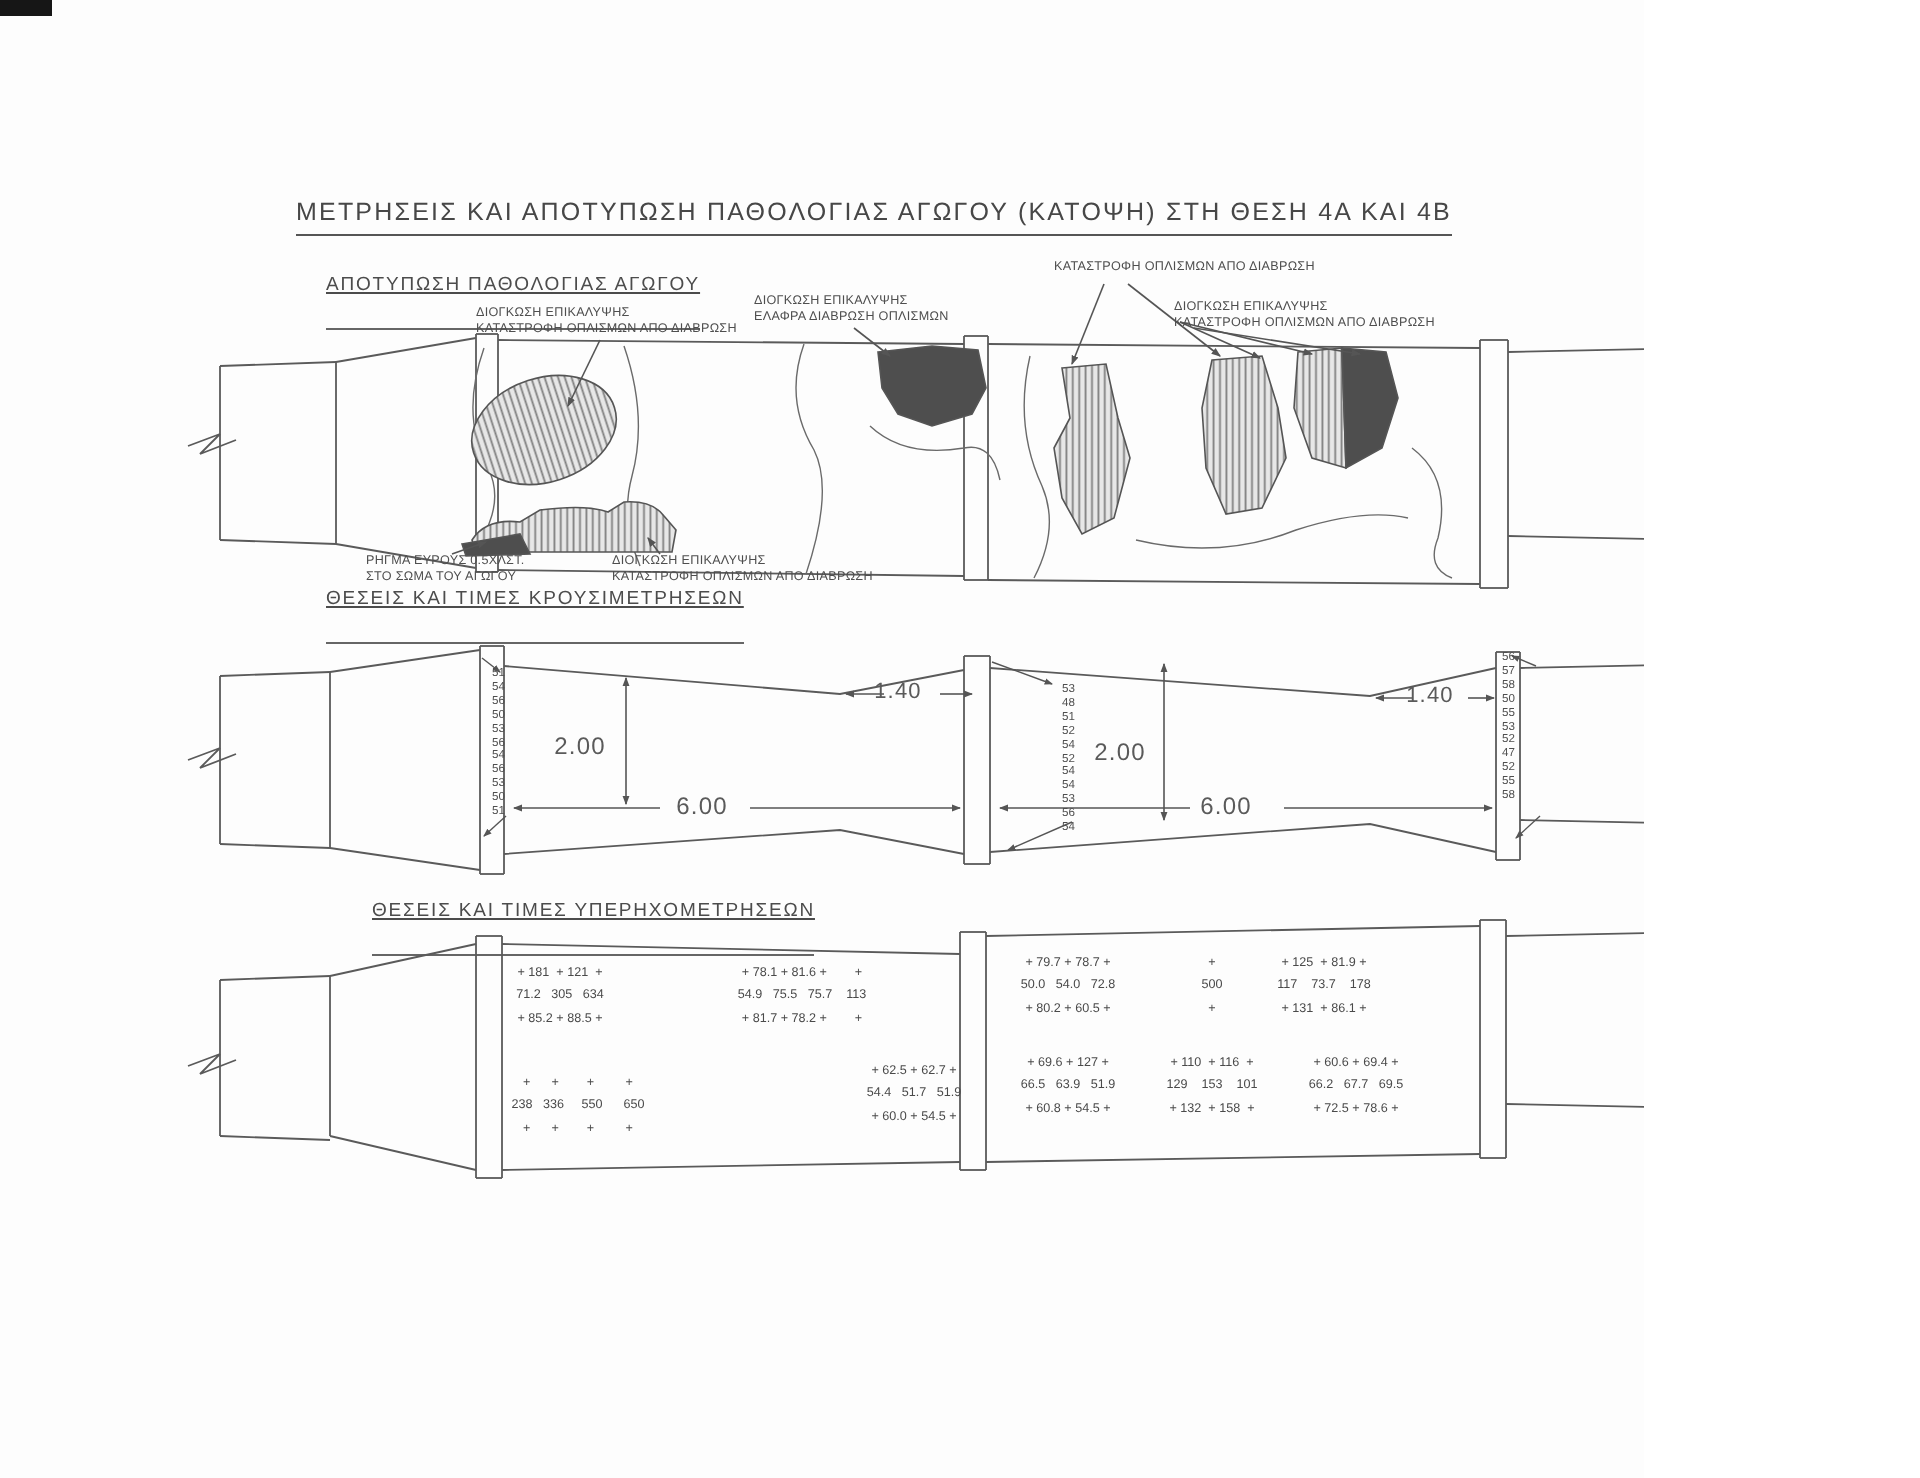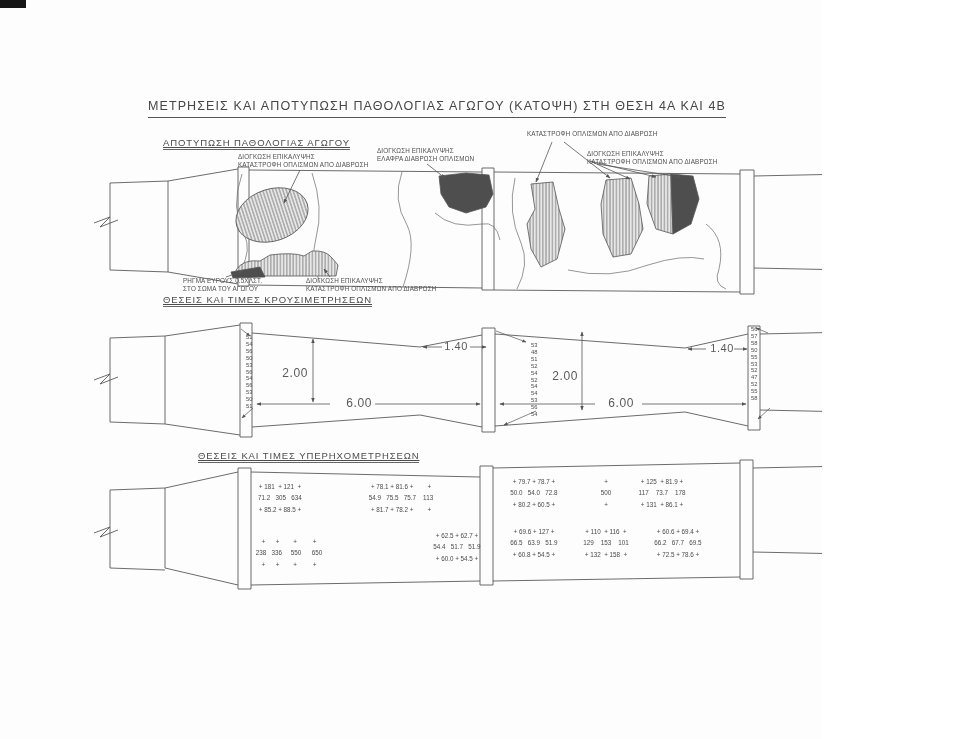--- a/index.html
+++ b/index.html
@@ -7,33 +7,33 @@
     position:relative;width:822px;height:739px;background:#fdfdfd;
     font-family:"Liberation Sans", sans-serif;color:#4a4a4a;overflow:hidden;
   }
   .abs{position:absolute;}
   .title{
     font-size:12.5px;letter-spacing:1.1px;color:#474747;
     border-bottom:1.2px solid #555;padding-bottom:4px;white-space:pre;
   }
   .sec{
     font-size:9.5px;letter-spacing:0.9px;color:#4c4c4c;
-    text-decoration:underline;border-bottom:1px solid #666;padding-bottom:1px;white-space:pre;
+    text-decoration:underline;border-bottom:1px solid #666;padding-bottom:16px;white-space:pre;
   }
   .ann{
     font-size:6.3px;line-height:7.6px;letter-spacing:0.15px;color:#4e4e4e;white-space:pre;
   }
   .col{
     font-size:5.8px;line-height:6.9px;color:#4e4e4e;white-space:pre;text-align:left;
   }
   .grp{
     font-size:6.3px;line-height:11.4px;color:#4a4a4a;white-space:pre;text-align:center;
   }
   .dim{
-    font-size:12px;letter-spacing:0.6px;color:#5a5a5a;text-align:right;white-space:pre;
+    font-size:12px;letter-spacing:0.6px;color:#5a5a5a;text-align:center;white-space:pre;
   }
   .dim.small{font-size:11px;}
   svg{position:absolute;overflow:visible;}
   .artifact{background:#161616;}
 </style>
 </head>
 <body>
 
 <div id="canvas">
 
@@ -219,21 +219,21 @@
 55
 58</div>
 
   <div class="abs dim" style="left:272px;top:366px;width:36px;">2.00</div>
   <div class="abs dim" style="left:542px;top:369px;width:36px;">2.00</div>
   <div class="abs dim" style="left:330px;top:396px;width:42px;">6.00</div>
   <div class="abs dim" style="left:592px;top:396px;width:42px;">6.00</div>
   <div class="abs dim small" style="left:430px;top:340px;width:38px;">1.40</div>
   <div class="abs dim small" style="left:696px;top:342px;width:38px;">1.40</div>
 
-  <div class="abs sec" style="left:186px;top:450px;margin-left:12px;">ΘΕΣΕΙΣ ΚΑΙ ΤΙΜΕΣ ΥΠΕΡΗΧΟΜΕΤΡΗΣΕΩΝ</div>
+  <div class="abs sec" style="left:186px;top:450px;">ΘΕΣΕΙΣ ΚΑΙ ΤΙΜΕΣ ΥΠΕΡΗΧΟΜΕΤΡΗΣΕΩΝ</div>
 
   <svg style="left:90px;top:455px;" width="795" height="140" viewBox="0 0 795 140">
     <g stroke="#5a5a5a" stroke-width="0.9" fill="none">
       <path d="M20,35 L75,33"></path>
         <path d="M20,113 L75,115"></path>
         <path d="M20,35 L20,113"></path>
       <path d="M4,78 L20,72 L10,82 L28,75"></path>
       <path d="M75,33 L75,113"></path>
         <path d="M75,33 L148,17"></path>
         <path d="M75,113 L148,130"></path>

